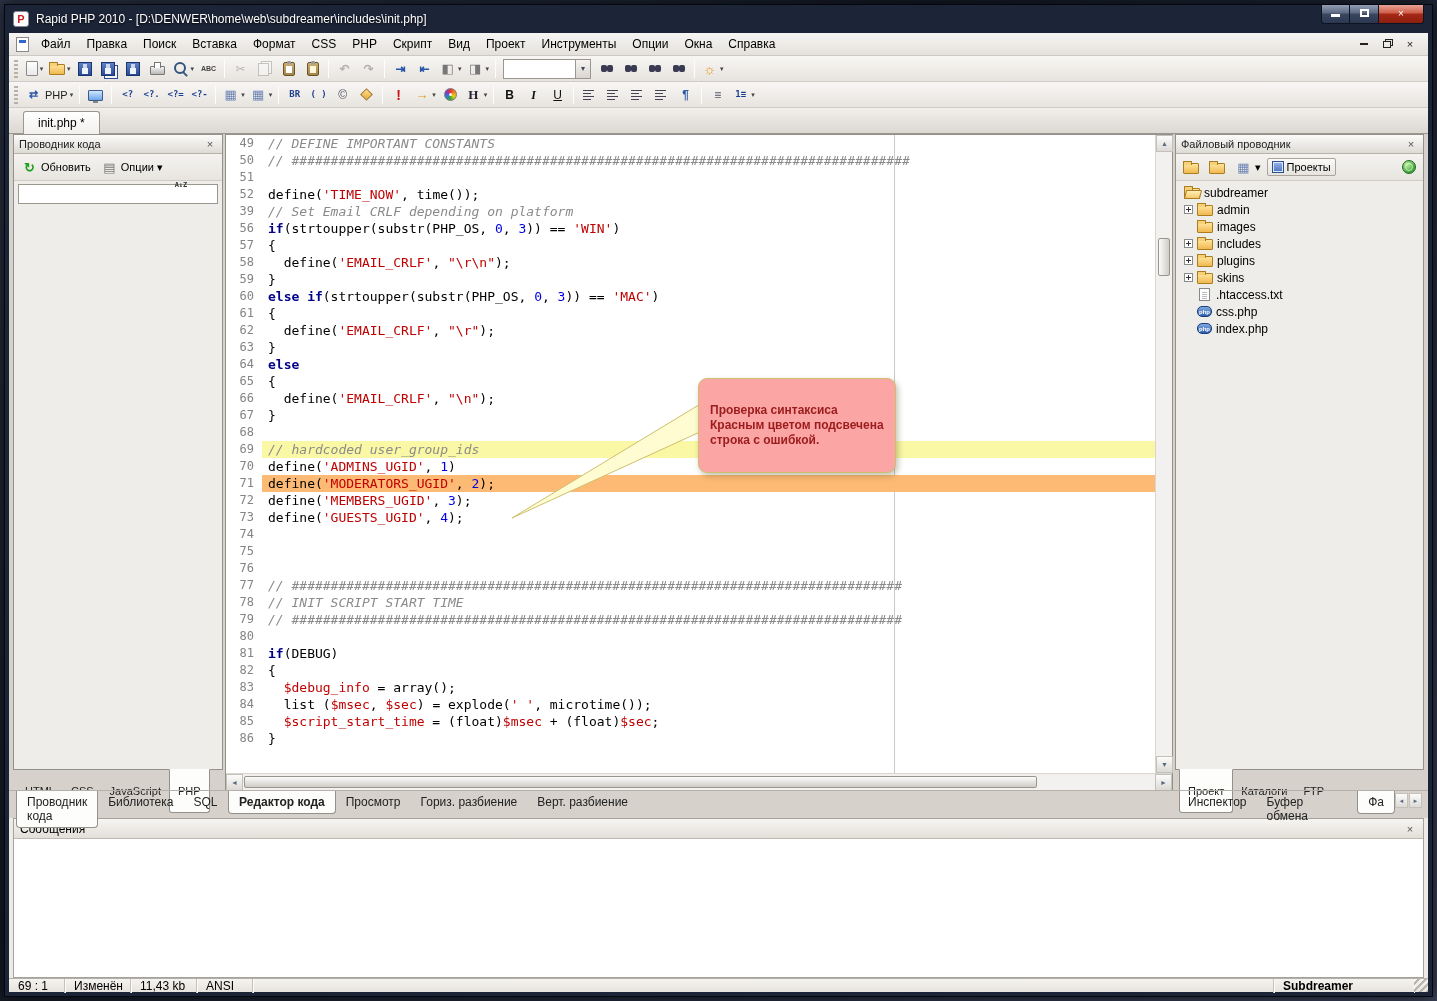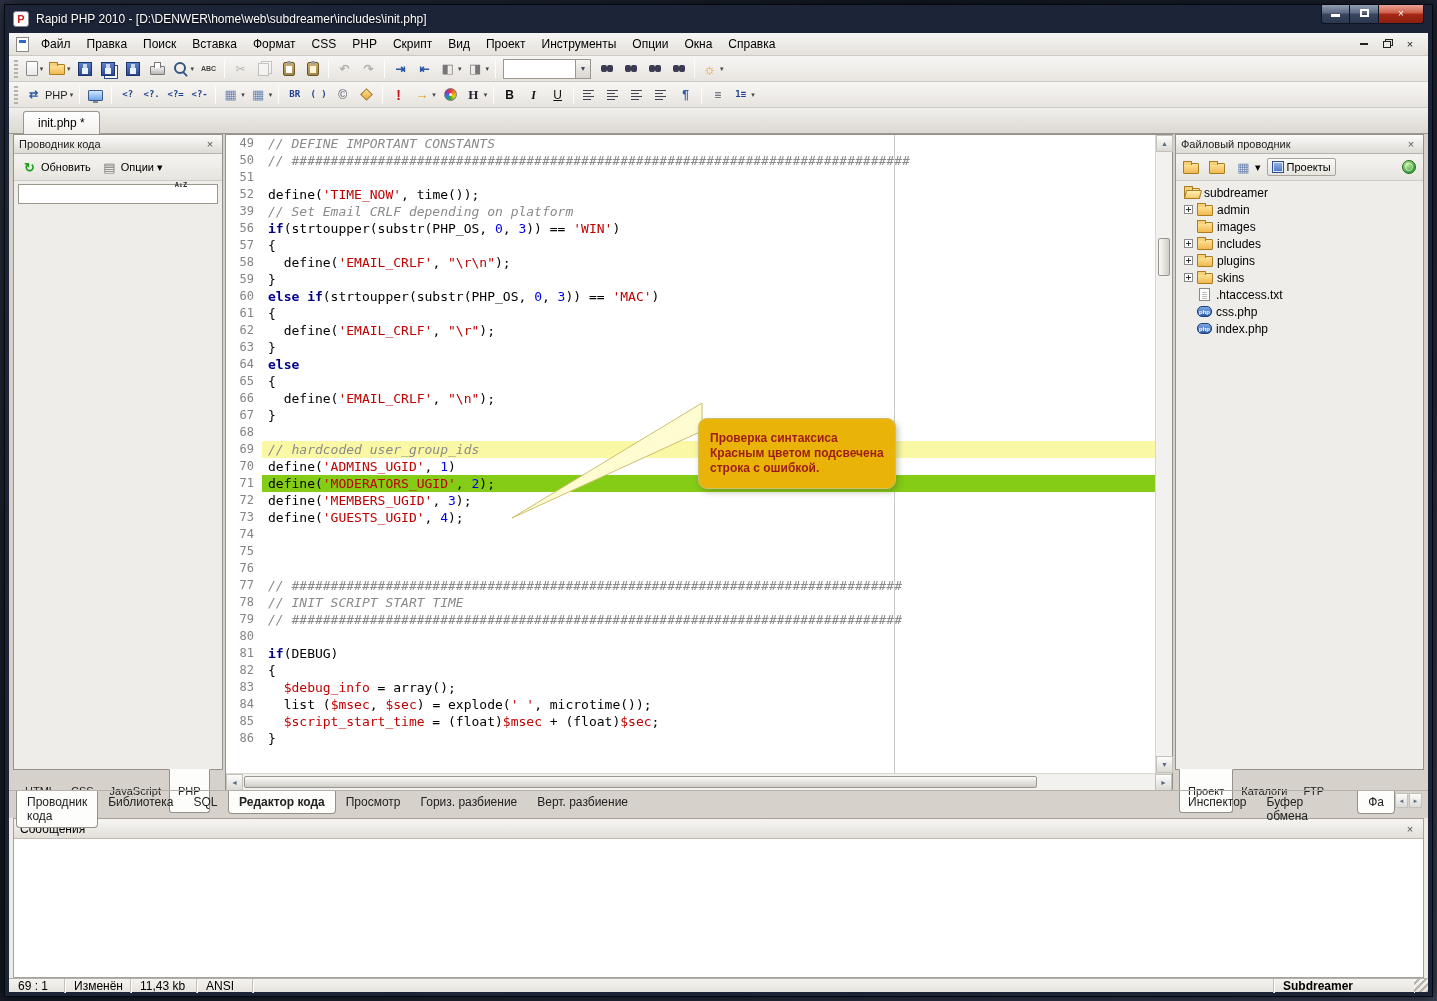--- a/index.html
+++ b/index.html
@@ -150,33 +150,33 @@
 
   
   .editor-wrap { flex:1; display:flex; background:#fff; min-height:0; position:relative; }
   .lines { flex:1; position:relative; overflow:hidden; font-family:"DejaVu Sans Mono",monospace;
     font-size:13px; line-height:17px; }
   .margin-line { position:absolute; left:668px; top:0; bottom:0; width:1px; background:#c9c9c9; }
   .line { display:flex; height:17px; white-space:pre; position:relative; }
   .line .ln { width:36px; flex:none; text-align:right; padding-right:8px; color:#848484; font-size:12px; background:#fff; }
   .line .lt { flex:1; padding-left:6px; }
   .line.hl-yellow .lt { background:#faf8a4; }
-  .line.hl-red .lt { background:#84cc16; }
+  .line.hl-red .lt { background:#fdba74; }
   .tk-pl { color:#000; }
   .tk-kw { color:#00008b; font-weight:bold; }
   .tk-str { color:#c00000; }
   .tk-num { color:#0000e0; }
   .tk-com { color:#8a8a8a; font-style:italic; }
   .tk-var { color:#c00000; }
 
   .tail-svg { position:absolute; inset:0; width:100%; height:100%; pointer-events:none; z-index:3; }
   .callout { position:absolute; left:472px; top:243px; width:198px; z-index:4;
-    background:#eab308; border:1px solid #cdbf6e; border-radius:9px; padding:12px 11px;
+    background:#fca5a5; border:1px solid #cdbf6e; border-radius:9px; padding:24px 11px;
     box-shadow:2px 3px 6px rgba(80,80,30,.35); color:#9b1c1c; font-weight:bold; font-size:12px; line-height:15px;
-    font-family:"Liberation Sans",sans-serif;margin-top:40px; }
+    font-family:"Liberation Sans",sans-serif; }
 
   
   .vscroll { width:17px; flex:none; background:#f2f1ef; border-left:1px solid #d9d6d0; display:flex; flex-direction:column; }
   .hscroll { height:17px; flex:none; background:#f2f1ef; border-top:1px solid #d9d6d0; display:flex; }
   .sbtn { width:17px; height:17px; flex:none; display:flex; align-items:center; justify-content:center;
     font-size:7px; color:#5a6a85; background:linear-gradient(#fcfcfb,#dcdad5); border:1px solid #c4c1ba; }
   .strack { flex:1; position:relative; }
   .vthumb { position:absolute; left:2px; right:2px; top:86px; height:38px;
     background:linear-gradient(90deg,#fbfbfa,#cfccc6); border:1px solid #9a968e; border-radius:2px; }
   .hthumb { position:absolute; top:2px; bottom:2px; left:1px; width:87%;

